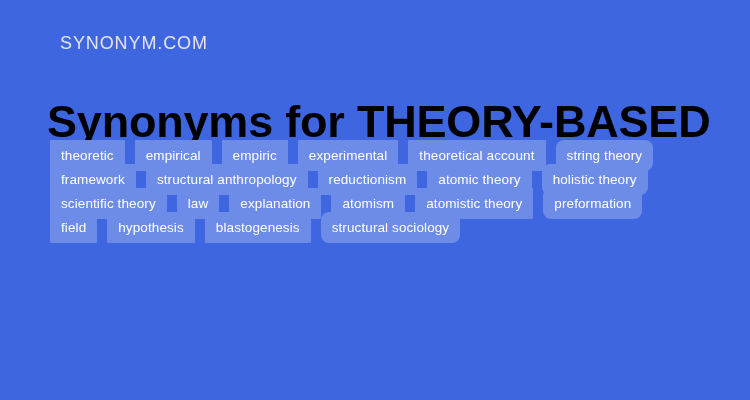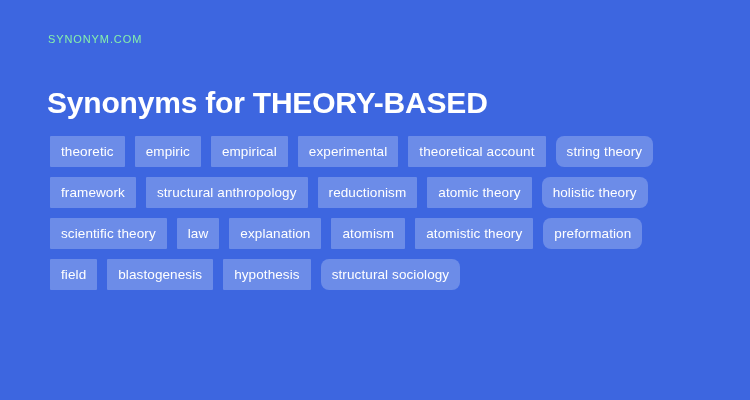--- a/index.html
+++ b/index.html
@@ -17,51 +17,51 @@
   }
   .page {
     position: relative;
     width: 750px;
     height: 400px;
     background: #3d66e0;
     box-sizing: border-box;
   }
   .brand {
     position: absolute;
-    left: 48px;
+    left: 60px;
     top: 34px;
-    font-size: 11px;
+    font-size: 18px;
     letter-spacing: 0.9px;
-    color: #86efac;
+    color: #e5e5e5;
     font-weight: 400;
     line-height: 1;
     white-space: nowrap;
   }
   .page-title {
     position: absolute;
     left: 47px;
     top: 66px;
-    font-size: 30px;
+    font-size: 45px;
     font-weight: bold;
-    color: #ffffff;
+    color: #000000;
     line-height: 1.15;
     letter-spacing: -0.2px;
     white-space: nowrap;
   }
   .tag-area {
     position: absolute;
     left: 50px;
     top: 140px;
     width: 660px;
   }
   .tag-row {
     display: flex;
     flex-wrap: nowrap;
-    align-items: center;
-    margin-bottom: 19px;
+    align-items: flex-start;
+    margin-bottom: 2px;
     height: 22px;
   }
   .tag {
     display: inline-flex;
     align-items: center;
     justify-content: center;
     height: 31px;
     box-sizing: border-box;
     padding: 0 11px;
     margin-right: 10px;
@@ -80,22 +80,22 @@
 
 <div class="page">
 
   <div class="brand">SYNONYM.COM</div>
 
   <h1 class="page-title">Synonyms for THEORY-BASED</h1>
 
   <div class="tag-area">
       <div class="tag-row">
         <span class="tag">theoretic</span>
+        <span class="tag">empirical</span>
         <span class="tag">empiric</span>
-        <span class="tag">empirical</span>
         <span class="tag">experimental</span>
         <span class="tag">theoretical account</span>
         <span class="tag">string theory</span>
       </div>
       <div class="tag-row">
         <span class="tag">framework</span>
         <span class="tag">structural anthropology</span>
         <span class="tag">reductionism</span>
         <span class="tag">atomic theory</span>
         <span class="tag">holistic theory</span>
@@ -103,19 +103,19 @@
       <div class="tag-row">
         <span class="tag">scientific theory</span>
         <span class="tag">law</span>
         <span class="tag">explanation</span>
         <span class="tag">atomism</span>
         <span class="tag">atomistic theory</span>
         <span class="tag">preformation</span>
       </div>
       <div class="tag-row">
         <span class="tag">field</span>
+        <span class="tag">hypothesis</span>
         <span class="tag">blastogenesis</span>
-        <span class="tag">hypothesis</span>
         <span class="tag">structural sociology</span>
       </div>
     </div>
 
 </div>
 
 </body></html>

